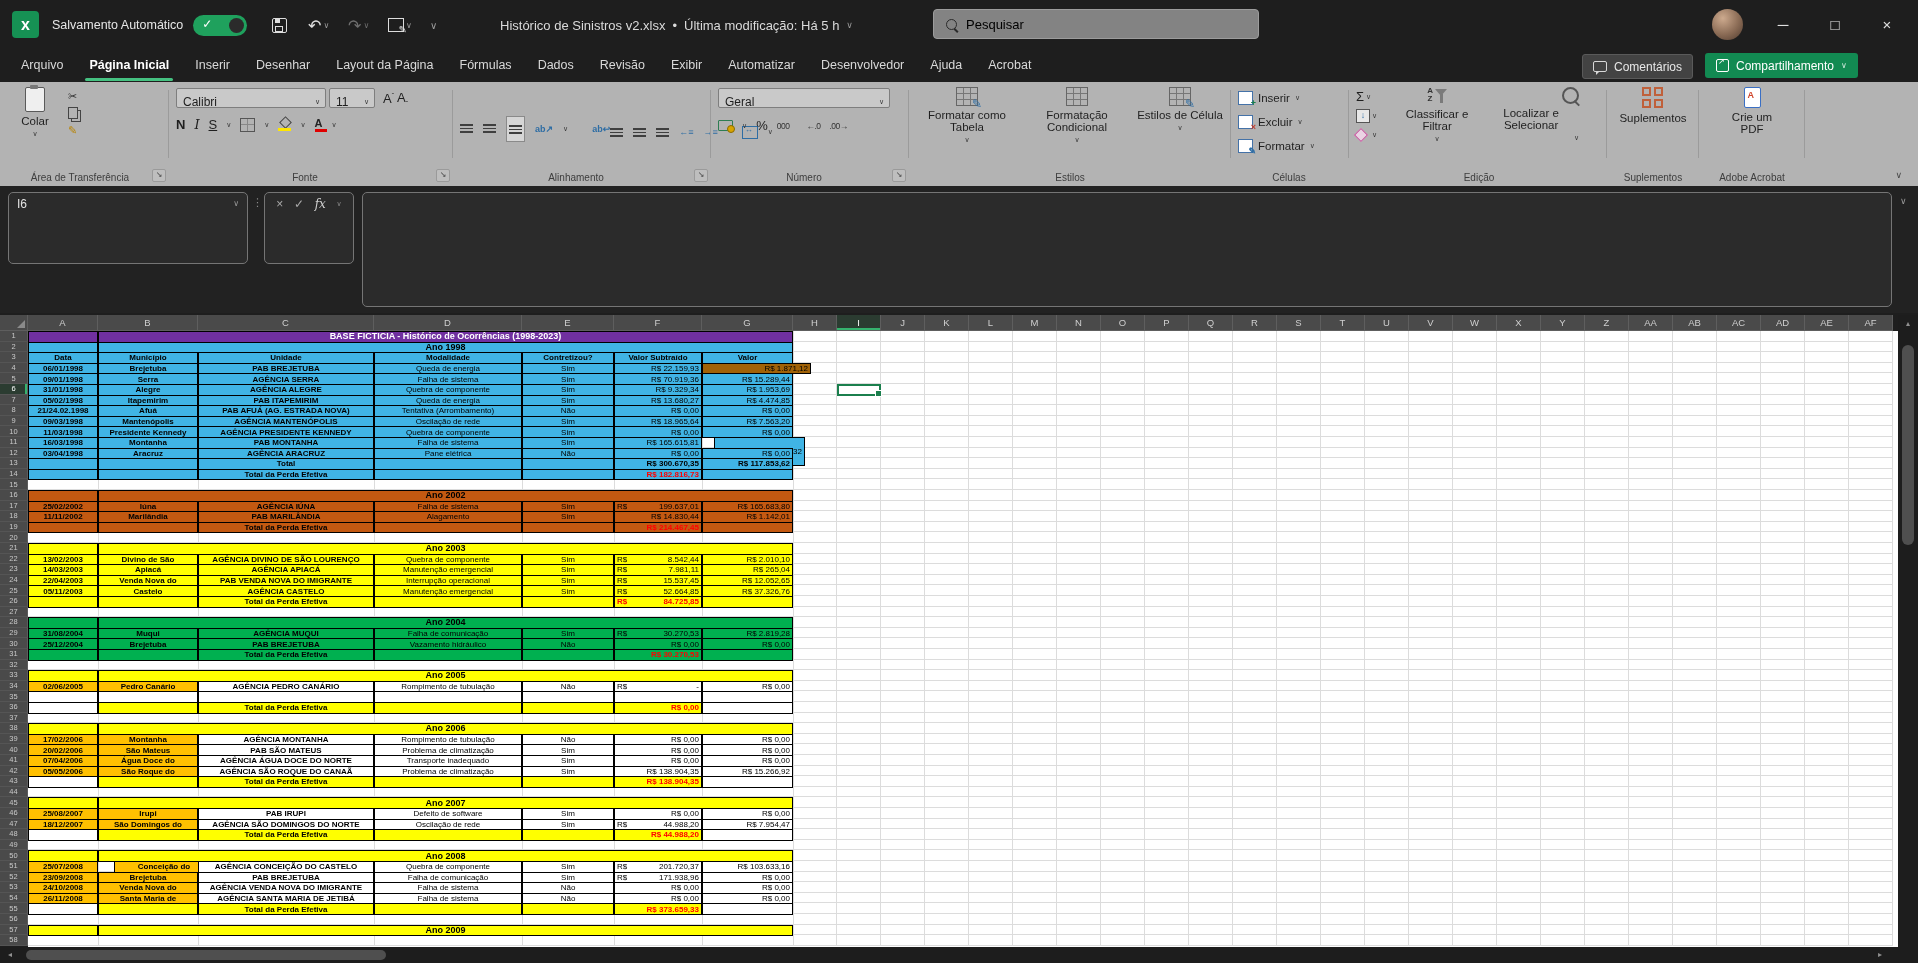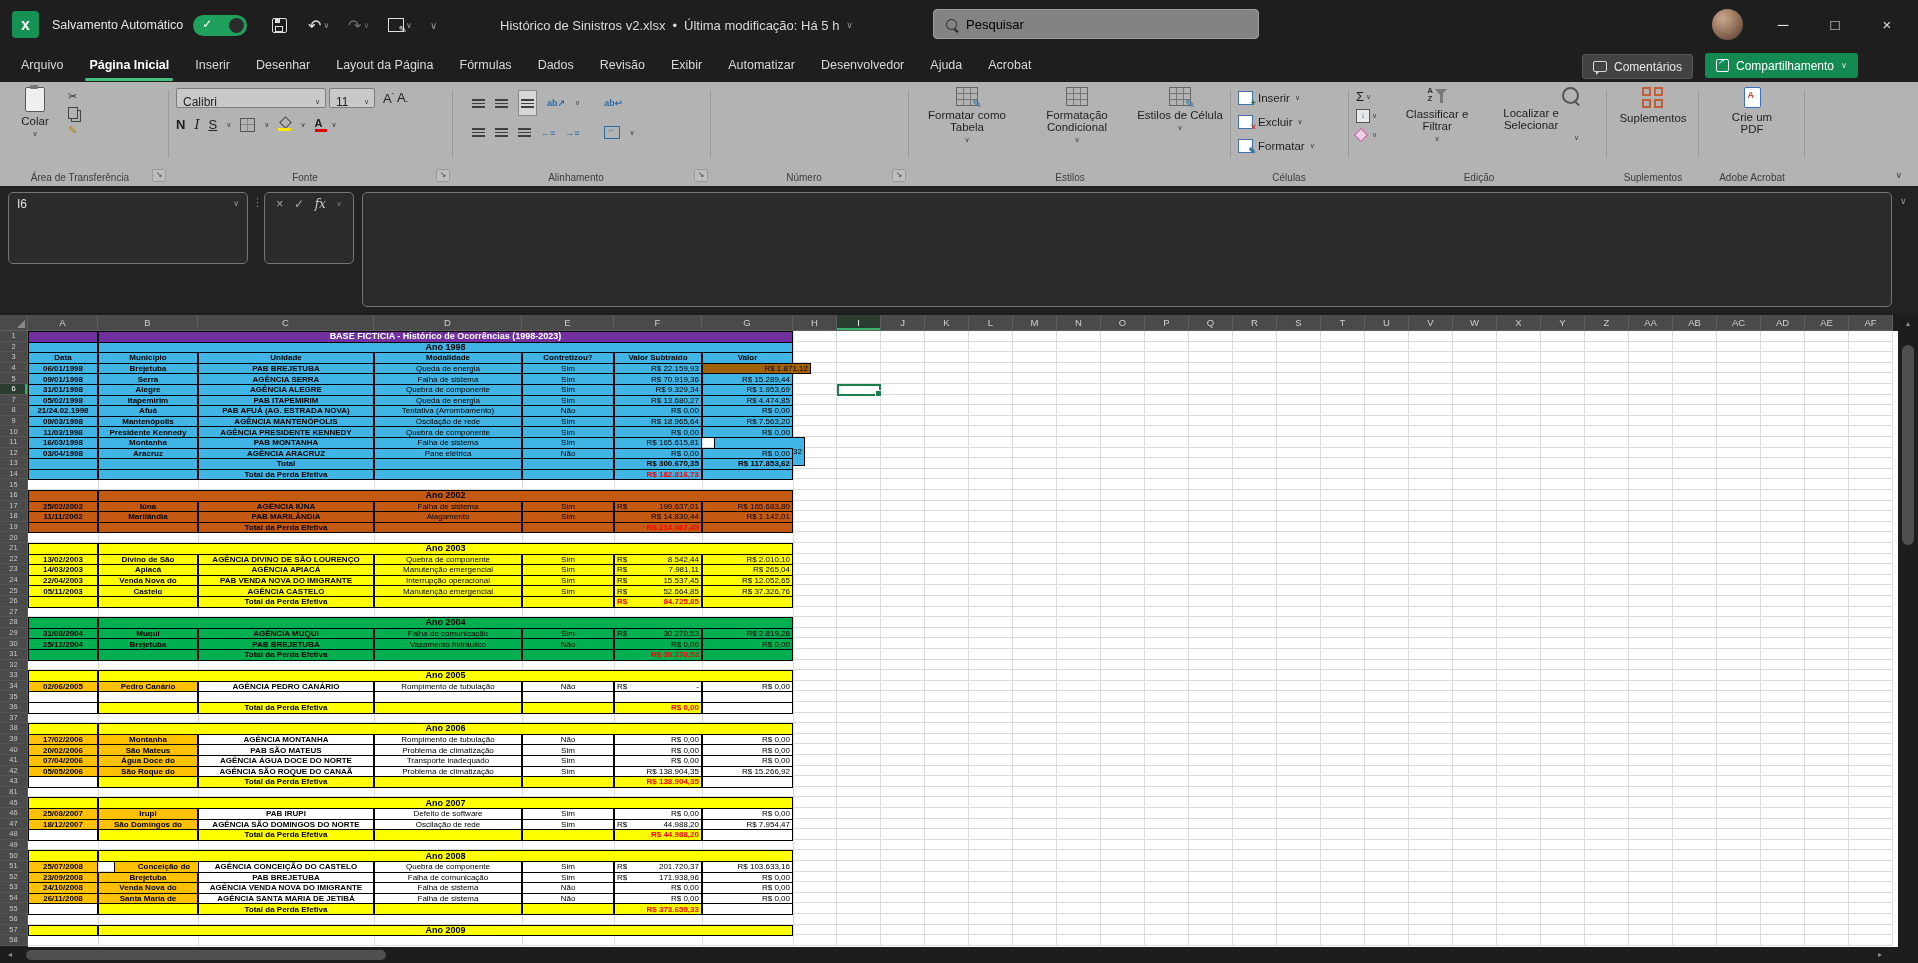--- a/index.html
+++ b/index.html
@@ -261,21 +261,21 @@
       <span class="fillic"></span>
       <span class="chev">∨</span>
       <span class="fcolic">A</span>
       <span class="chev">∨</span>
     </div>
   </div>
   <div class="glabel" style="left:176px;width:258px;">Fonte</div>
   <div class="launch" style="left:436px;">↘</div>
   <div class="rgdiv" style="left:452px;"></div>
 
-  <div class="rg" style="left:472px;width:246px;flex-direction:column;display:flex;">
+  <div class="rg" style="left:460px;width:246px;flex-direction:row;display:flex;">
     <div class="rrow" style="gap:10px;margin-top:3px;">
       <span class="lines"></span>
       <span class="lines"></span>
       <span class="boxed"><span class="lines"></span></span>
       <span class="wrapic">ab↗</span>
       <span class="chev">∨</span>
       <span class="wrapic" style="margin-left:14px;">ab↩</span>
     </div>
     <div class="rrow" style="gap:10px;margin-top:10px;">
       <span class="lines"></span>
@@ -284,20 +284,36 @@
       <span class="wrapic">←≡</span>
       <span class="wrapic">→≡</span>
       <span class="mergeic" style="margin-left:14px;"></span>
       <span class="chev">∨</span>
     </div>
   </div>
   <div class="glabel" style="left:460px;width:232px;">Alinhamento</div>
   <div class="launch" style="left:694px;">↘</div>
   <div class="rgdiv" style="left:710px;"></div>
 
+  <div class="rg" style="left:718px;width:186px;flex-direction:column;display:flex;">
+    <div class="rrow" style="margin-top:1px;">
+      <div class="combo" style="width:172px;">
+          <span>Geral</span>
+          <span class="chev">∨</span>
+        </div>
+    </div>
+    <div class="rrow" style="gap:9px;margin-top:10px;">
+      <span class="moneyic"></span>
+      <span class="chev">∨</span>
+      <span class="fbtn">%</span>
+      <span class="decic">000</span>
+      <span class="decic" style="margin-left:8px;">←.0</span>
+      <span class="decic">.00→</span>
+    </div>
+  </div>
   <div class="glabel" style="left:718px;width:172px;">Número</div>
   <div class="launch" style="left:892px;">↘</div>
   <div class="rgdiv" style="left:908px;"></div>
 
   <div class="rg" style="left:912px;width:316px;display:flex;justify-content:space-around;">
     <div class="bigbtn" style="width:104px;">
       <span class="gridic tableic gridlines3"></span>
       <span>Formatar como Tabela</span>
         <span class="chev">∨</span>
     </div>
@@ -501,21 +517,21 @@
     <div class="rh" style="top: 367.8px; height: 10.6px;">34</div>
     <div class="rh" style="top: 378.4px; height: 10.6px;">35</div>
     <div class="rh" style="top: 389px; height: 10.6px;">36</div>
     <div class="rh" style="top: 399.6px; height: 10.6px;">37</div>
     <div class="rh" style="top: 410.2px; height: 10.6px;">38</div>
     <div class="rh" style="top: 420.8px; height: 10.6px;">39</div>
     <div class="rh" style="top: 431.4px; height: 10.6px;">40</div>
     <div class="rh" style="top: 442px; height: 10.6px;">41</div>
     <div class="rh" style="top: 452.6px; height: 10.6px;">42</div>
     <div class="rh" style="top: 463.2px; height: 10.6px;">43</div>
-    <div class="rh" style="top: 473.8px; height: 10.6px;">81</div>
+    <div class="rh" style="top: 473.8px; height: 10.6px;">44</div>
     <div class="rh" style="top: 484.4px; height: 10.6px;">45</div>
     <div class="rh" style="top: 495px; height: 10.6px;">46</div>
     <div class="rh" style="top: 505.6px; height: 10.6px;">47</div>
     <div class="rh" style="top: 516.2px; height: 10.6px;">48</div>
     <div class="rh" style="top: 526.8px; height: 10.6px;">49</div>
     <div class="rh" style="top: 537.4px; height: 10.6px;">50</div>
     <div class="rh" style="top: 548px; height: 10.6px;">51</div>
     <div class="rh" style="top: 558.6px; height: 10.6px;">52</div>
     <div class="rh" style="top: 569.2px; height: 10.6px;">53</div>
     <div class="rh" style="top: 579.8px; height: 10.6px;">54</div>

